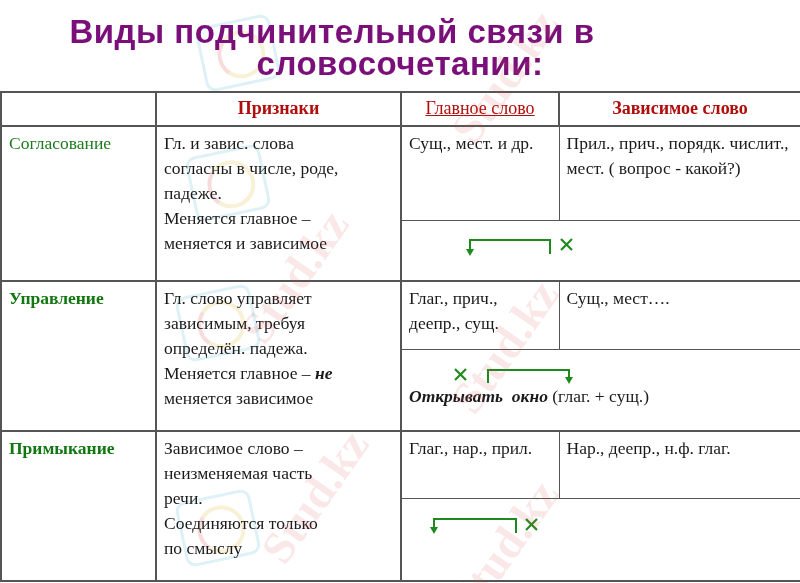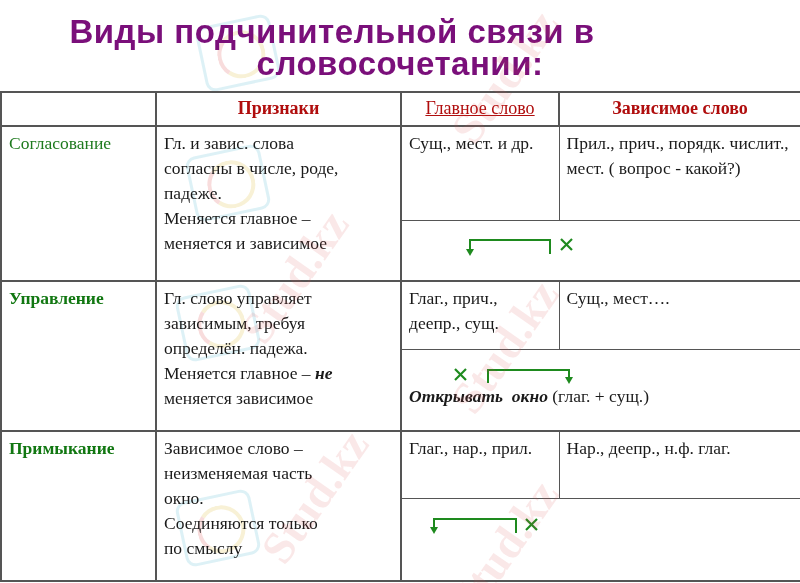--- a/index.html
+++ b/index.html
@@ -104,21 +104,21 @@
         <span>(глаг. + сущ.)</span>
       </div>
     </td>
   </tr>
 
   <tr style="height:67px">
     <td rowspan="2" class="green-b">Примыкание</td>
     <td rowspan="2">
       <div>Зависимое слово –</div>
       <div>неизменяемая часть</div>
-      <div>окно.</div>
+      <div>речи.</div>
       <div>Соединяются только</div>
       <div>по смыслу</div>
     </td>
     <td style="border-width:2px 1px 1px 2px;">Глаг., нар., прил.</td>
     <td style="border-width:2px 2px 1px 1px;">Нар., деепр., н.ф. глаг.</td>
   </tr>
   <tr style="height:83px">
     <td colspan="2" class="ex" style="border-width:1px 2px 2px 2px;">
       <svg class="arr" style="left:24px; top:17px;" width="130" height="20">
         <polyline points="90,17 90,3 8,3 8,13" fill="none" stroke="#1e8a1e" stroke-width="2"></polyline>

